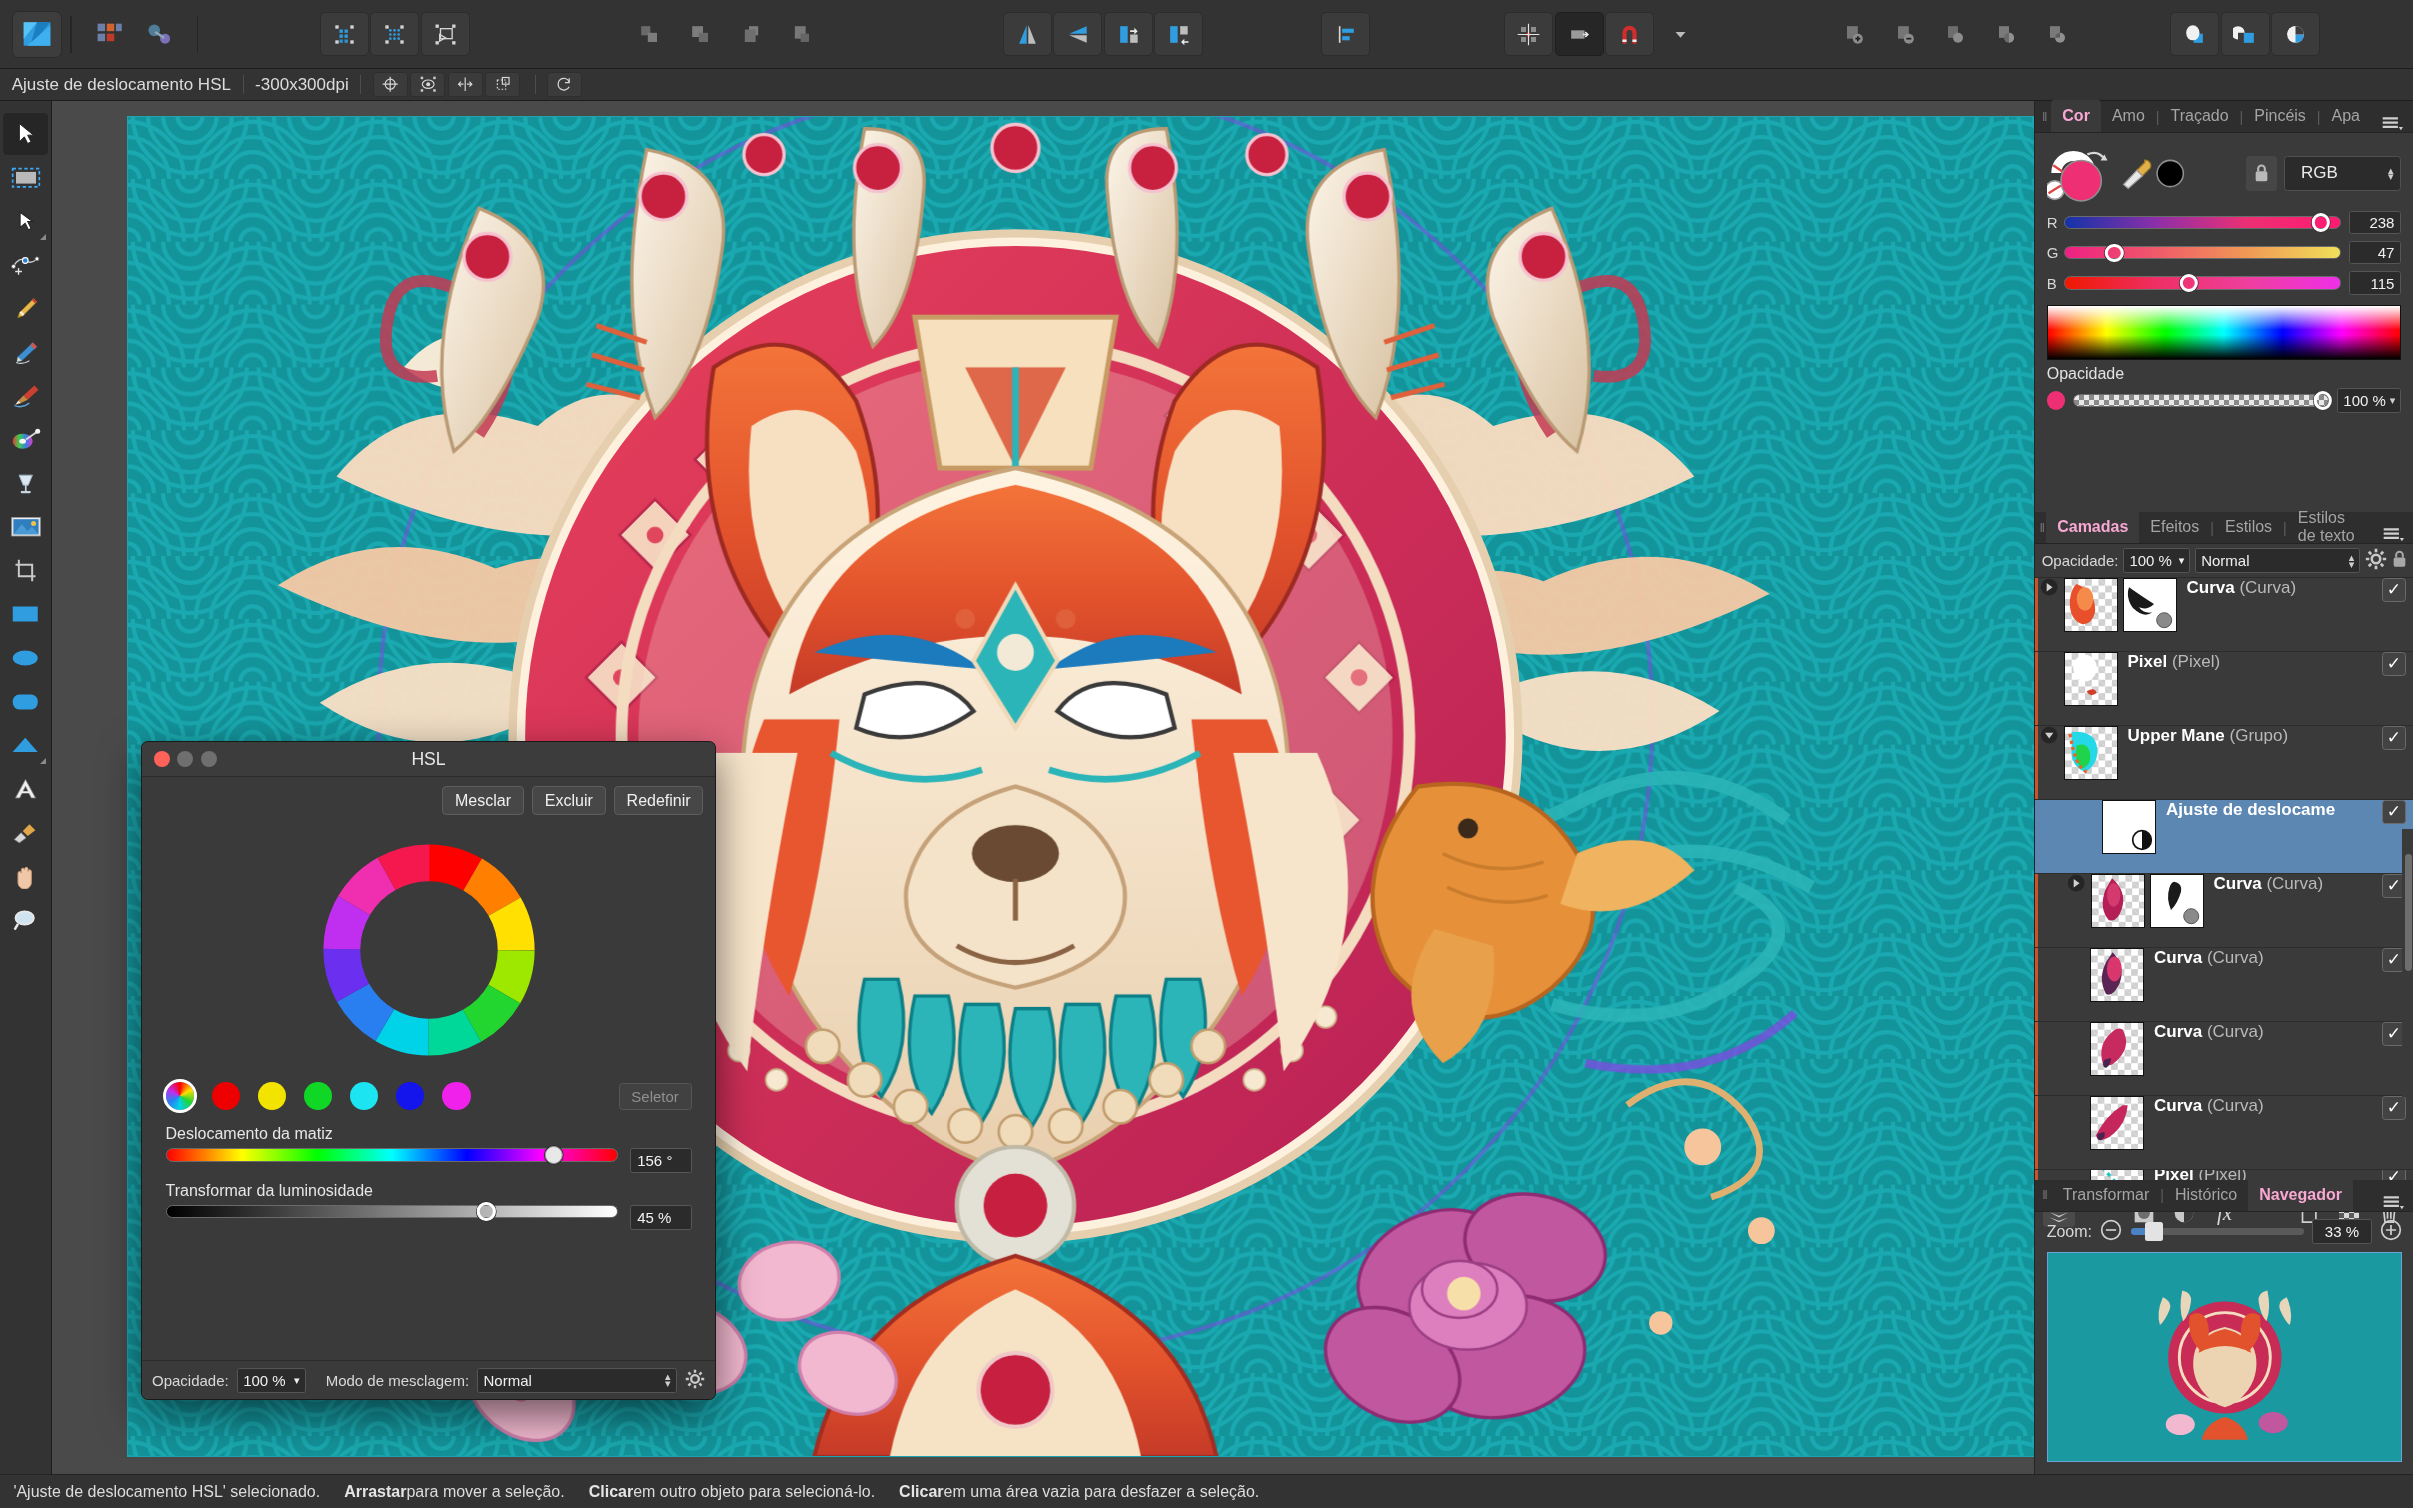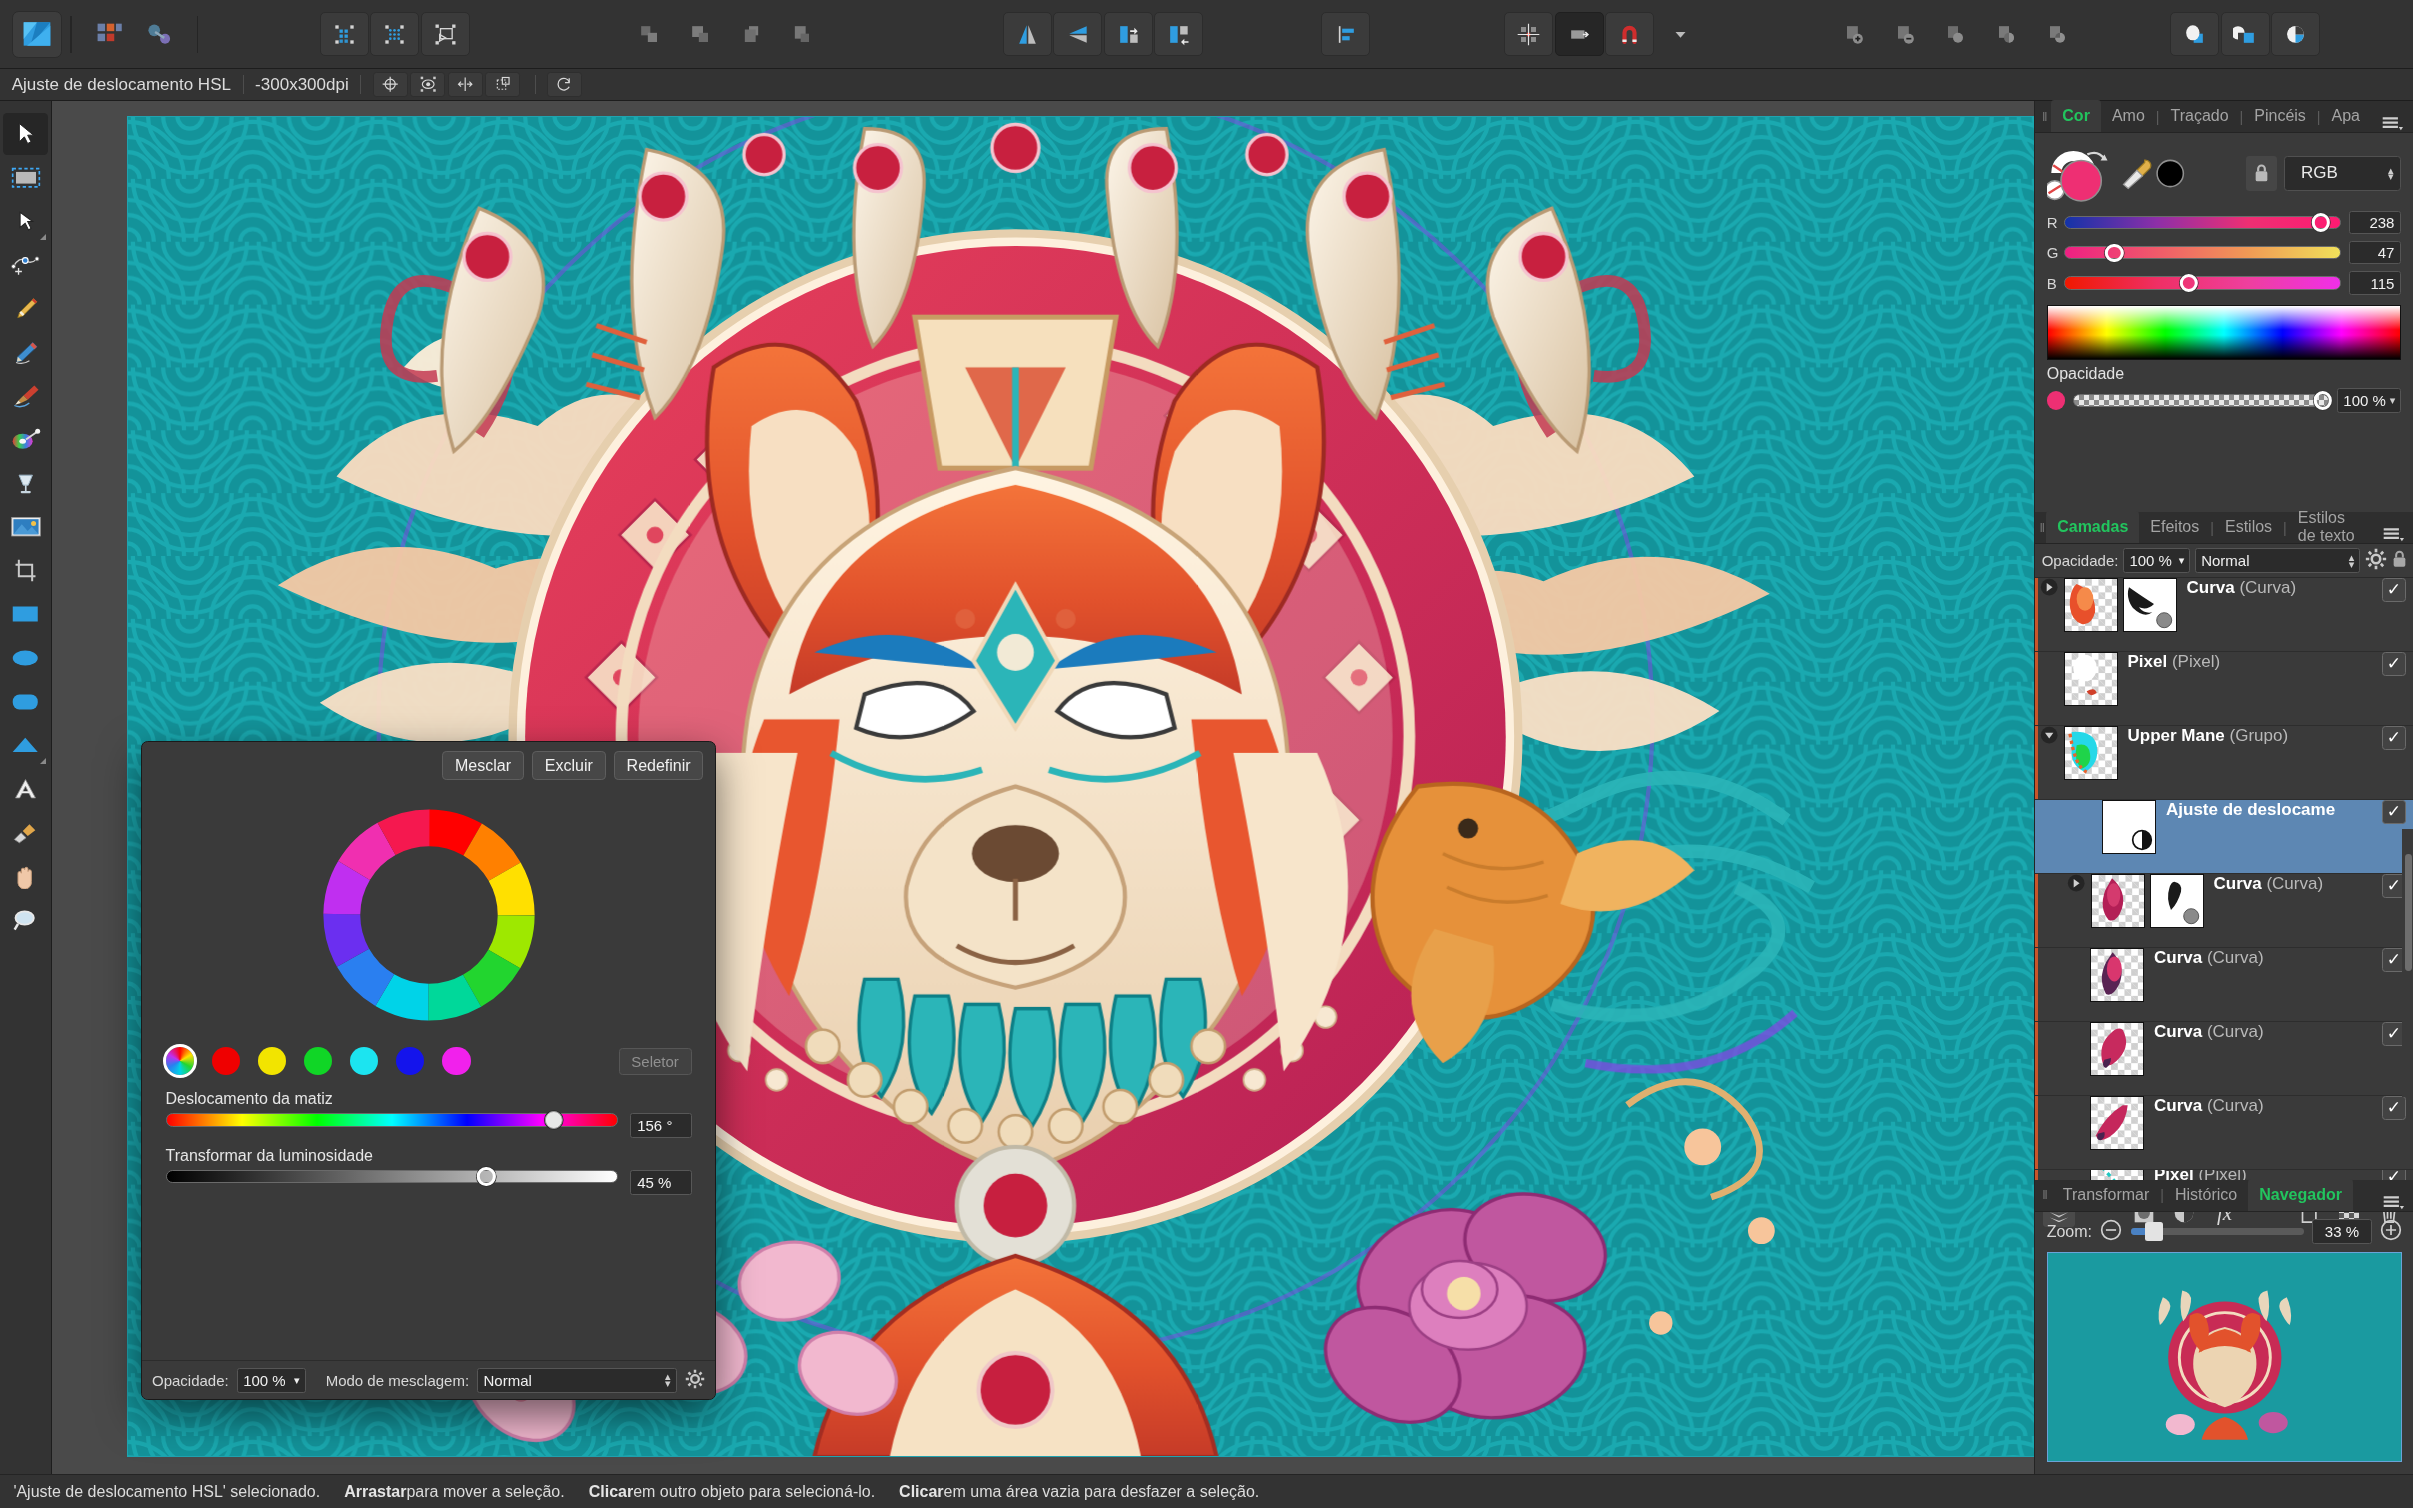--- a/index.html
+++ b/index.html
@@ -98,21 +98,21 @@
   }
   .panel-tabs {
     height: 32px; background: #2e2e2e; display: flex; align-items: flex-end;
     border-bottom: 0.8px solid #242424; padding-left: 3.4px;
   }
   .grip { width: 13.4px; height: 32px; display:flex;align-items:center;justify-content:center;color:#777;font-size:13.4px;}
   .ptab {
     height: 32px; padding: 0 11px; display:flex; align-items:center;
     font-size: 16px; color: #a4a4a4;
   }
-  .ptab.active { background: #3a3a3a; color: #22c55e; font-weight: bold; border-top-left-radius:3.4px;border-top-right-radius:3.4px; }
+  .ptab.active { background: #3a3a3a; color: #f9a8d4; font-weight: bold; border-top-left-radius:3.4px;border-top-right-radius:3.4px; }
   .ptab-sep { color:#5d5d5d; font-size: 14.2px; align-self:center; }
   .ptab-menu { margin-left:auto; padding: 0 10px; display:flex;align-items:center;color:#bbb; }
 
   
   .colorpanel { padding: 8.4px 11.7px 6.7px; }
   .cp-top { display:flex; align-items:center; height: 64px; }
   .cp-lock {
     width: 34px; height: 35px; background:#464646; border-radius:3.4px;
     display:flex;align-items:center;justify-content:center; margin-left: 59px;
   }
@@ -1410,20 +1410,28 @@
             <ellipse cx="1560" cy="1420" rx="150" ry="110" fill="#c0579f"></ellipse>
             <ellipse cx="600" cy="1440" rx="150" ry="110" fill="#f2b8cf"></ellipse>
             <path d="M1060 1360 q-200 60 -240 240 l480 0 q-40 -180 -240 -240z" fill="#e2522c"></path>
           </g>
         </svg>
       </div>
     </div>
   </div>
 
   <div class="hsl">
+    <div class="hsl-title">
+      <div class="tl">
+        <i class="c"></i>
+        <i class="m"></i>
+        <i class="z"></i>
+      </div>
+      <span>HSL</span>
+    </div>
 
     <div class="hsl-actions">
       <div class="hbtn">Mesclar</div>
       <div class="hbtn">Excluir</div>
       <div class="hbtn">Redefinir</div>
     </div>
 
     <div class="wheel-area">
       <svg width="228" height="228" viewBox="0 0 272 272">
         <defs>

